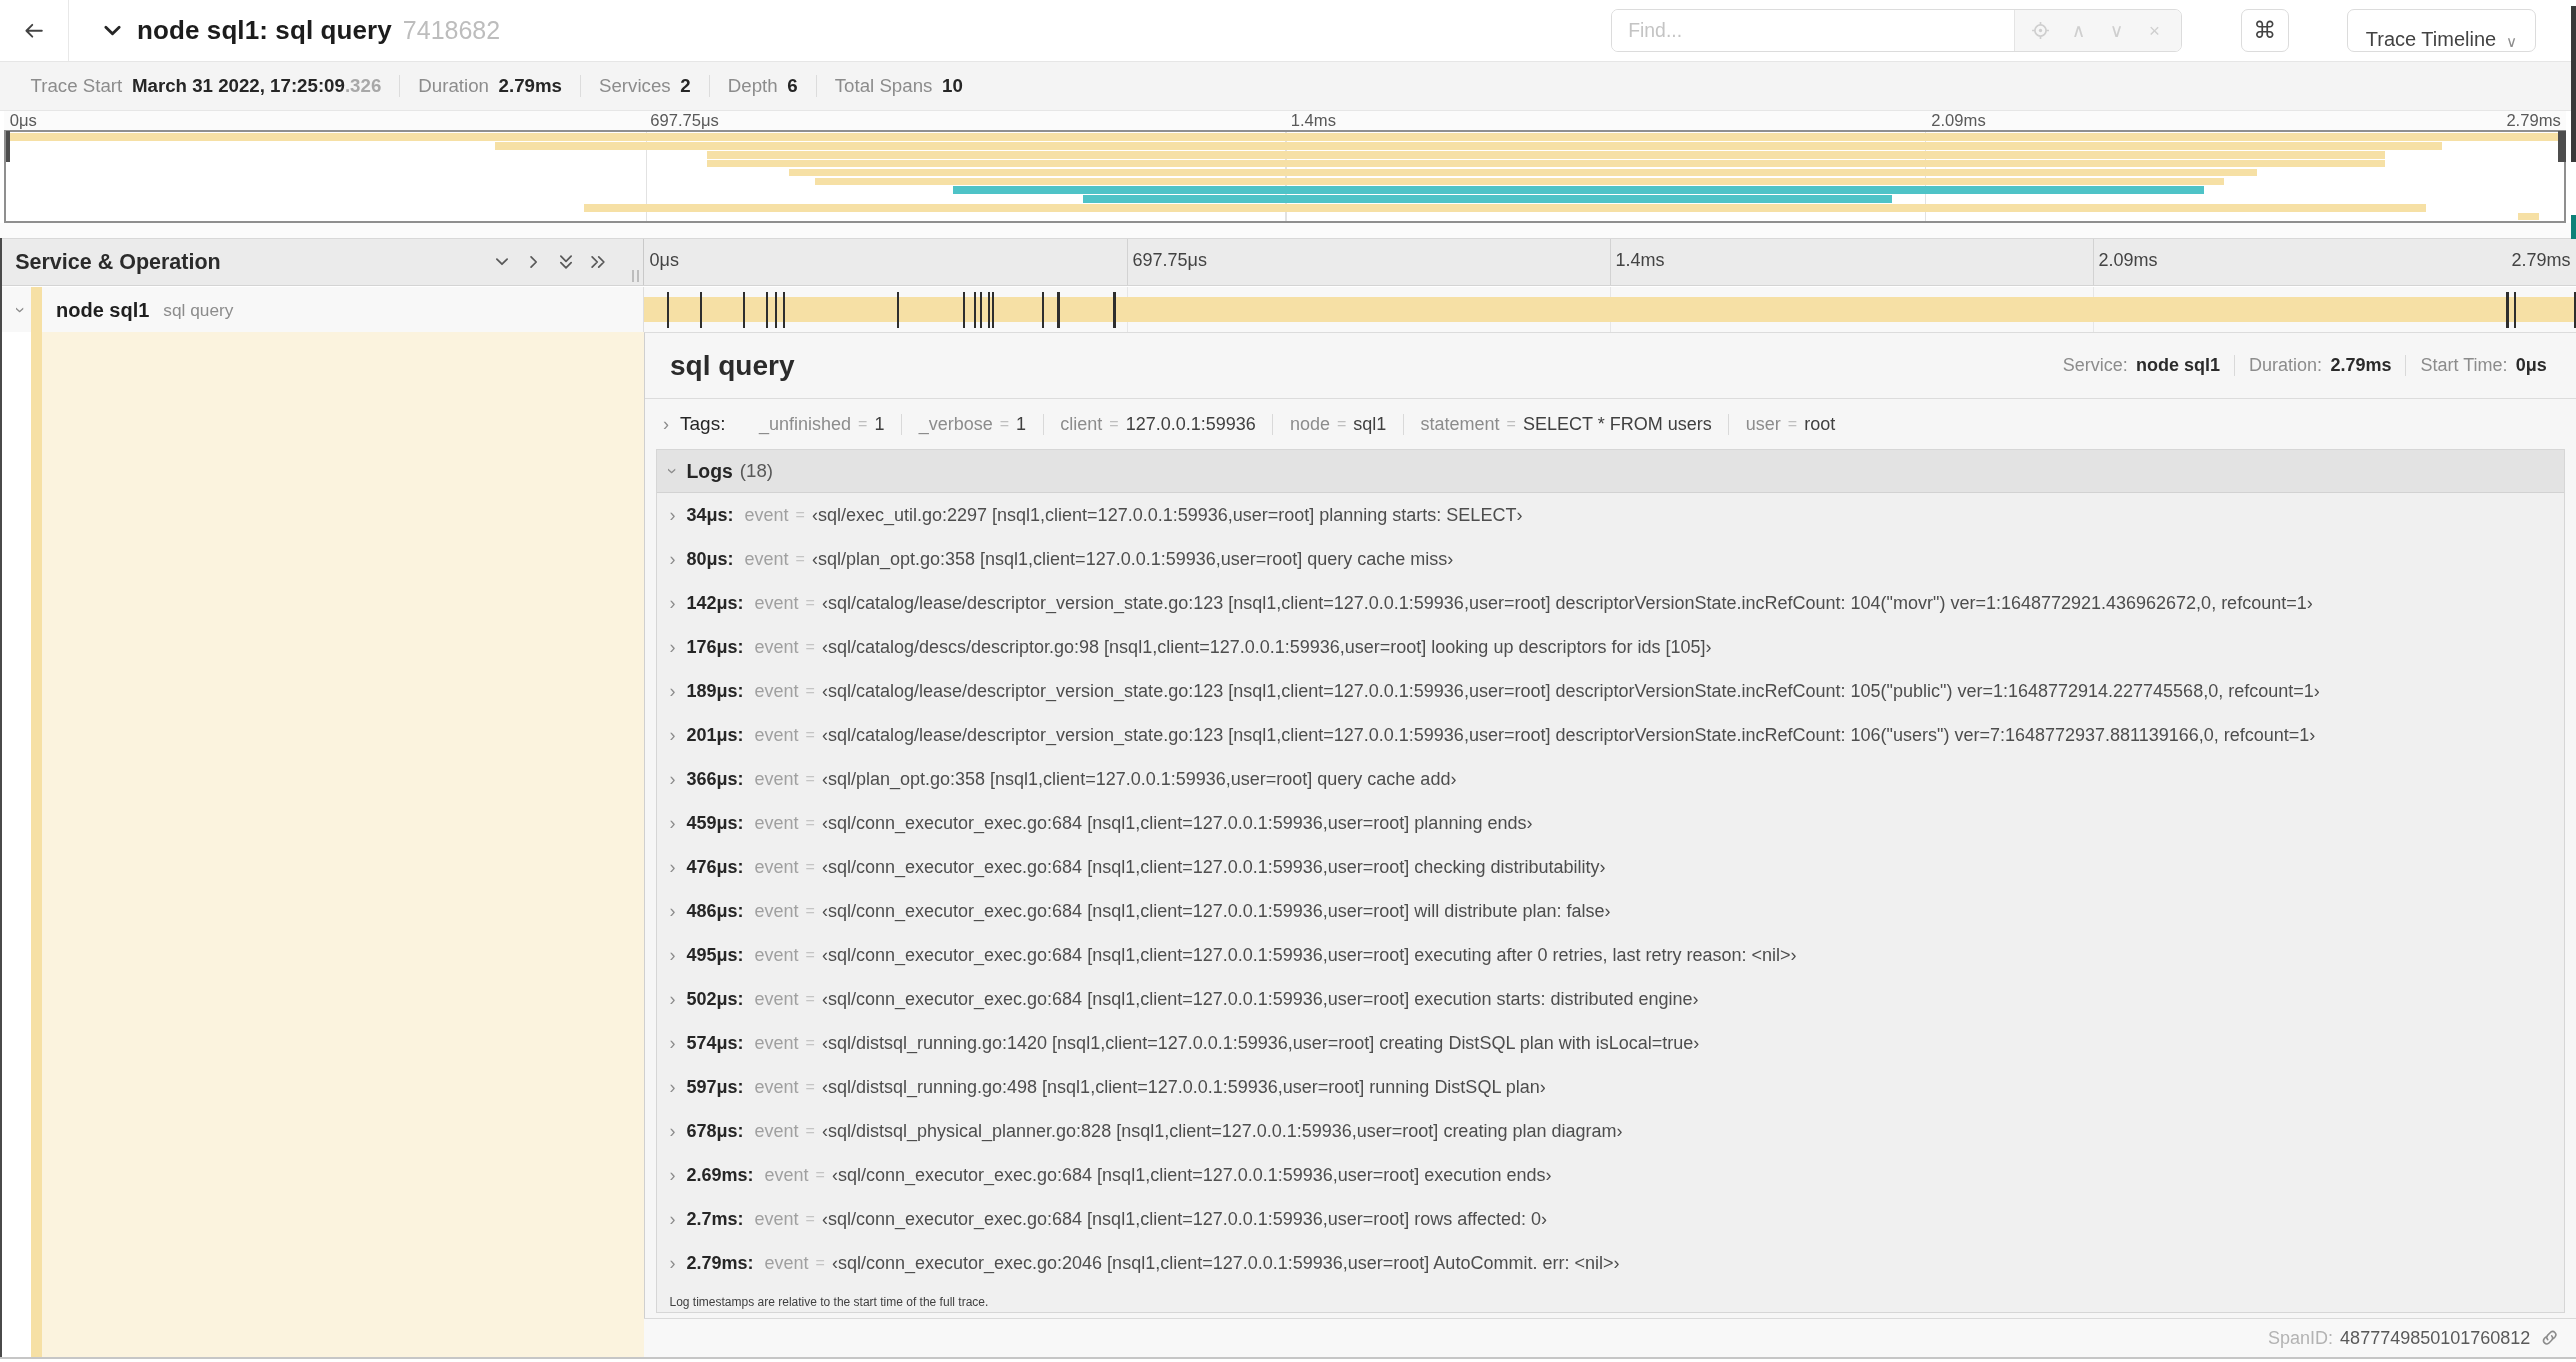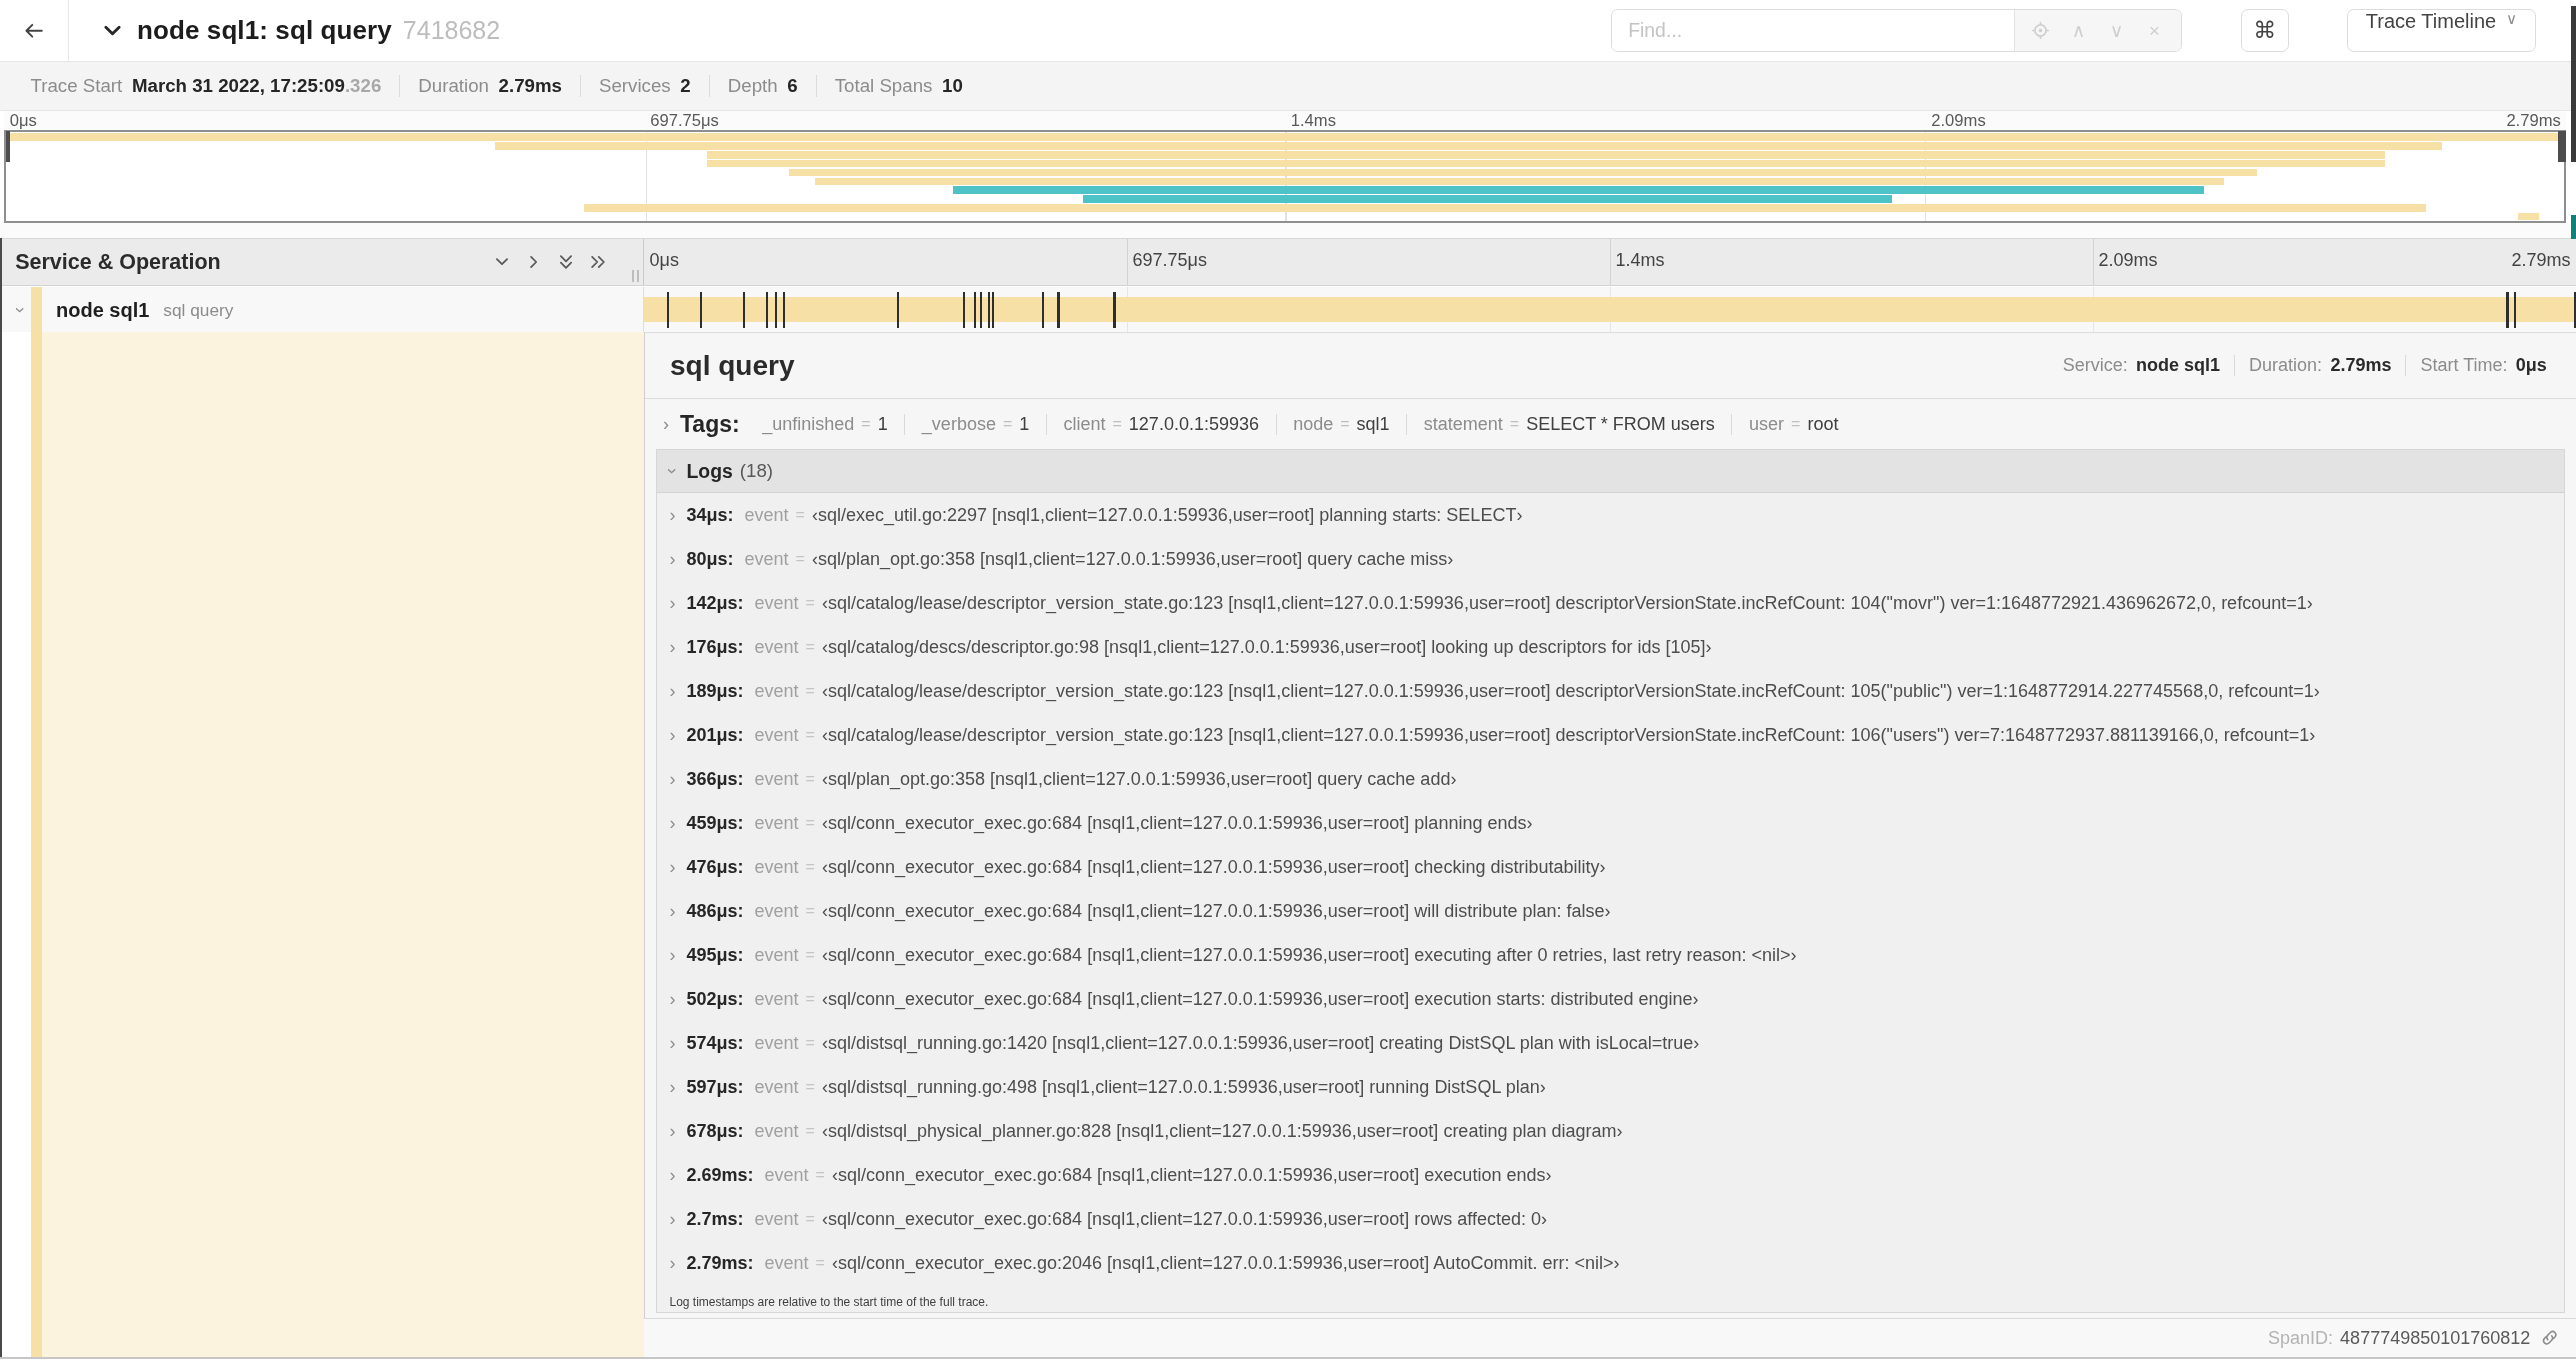--- a/index.html
+++ b/index.html
@@ -13,21 +13,21 @@
   .title-chev { margin-left:30.5px; display:flex; align-items:center; }
   .page-title { font-size:26px; font-weight:bold; color:#1c1c1c; margin-left:12.5px; letter-spacing:0.1px; }
   .trace-id { font-size:25px; font-weight:500; color:#bdbdbd; margin-left:11px; }
   .topbar-right { margin-left:auto; display:flex; align-items:center; margin-right:40px;gap:44px; }
   .find-group { display:flex; align-items:stretch; height:43px; border:1.4px solid #dcdcdc; border-radius:7px; overflow:hidden; background:#fff; }
   .find-input { width:402px; border:none; outline:none; font-size:19.4px; padding:0 16.6px; color:#434343; font-family:inherit; background:#fff; }
   .find-input::placeholder { color:#c4c4c4; }
   .find-btns { display:flex; align-items:center; background:#f6f6f6; border-left:1.4px solid #e4e4e4; padding:0 7px; }
   .find-btns .fbtn { width:38px; height:39px; display:flex; align-items:center; justify-content:center; color:#cfcfcf; font-size:18.7px; background:transparent; border:none; }
   .cmd-btn { margin-left:15.2px; width:48px; height:43px; border:1.4px solid #dcdcdc; border-radius:7px; background:#fff; font-size:23px; color:#434343; display:flex; align-items:center; justify-content:center; cursor:pointer; }
-  .view-btn { margin-left:14px; height:43px; border:1.4px solid #dcdcdc; border-radius:7px; background:#fff; font-size:20px; color:#434343; display:flex; align-items:flex-start; padding:0 18px; cursor:pointer; font-family:inherit; }
+  .view-btn { margin-left:14px; height:43px; border:1.4px solid #dcdcdc; border-radius:7px; background:#fff; font-size:20px; color:#434343; display:flex; align-items:flex-end; padding:0 18px; cursor:pointer; font-family:inherit; }
   .view-btn .vchev { margin-left:9.7px; color:#8c8c8c; font-size:15.2px; }
 
   
   .tracebar { position:absolute; left:0; top:61px; width:100%; height:50px; background:#f4f4f4; border-top:1.4px solid #e6e6e6; border-bottom:1.4px solid #e6e6e6; display:flex; align-items:center; padding-left:12.5px; font-size:18.7px; }
   .ti { display:flex; align-items:center; padding:0 18px; }
   .ti + .ti { border-left:1.4px solid #dcdcdc; }
   .ti .lbl { color:#8c8c8c; margin-right:9.7px; }
   .ti .val { color:#262626; font-weight:bold;text-align:center; }
   .ti .sfx { color:#a8a8a8; font-weight:bold; }
 
@@ -77,21 +77,21 @@
 
   .panel { position:absolute; left:644px; right:0; top:332px; height:986px; background:#f6f6f6; border-top:1.4px solid #dcdcdc; border-left:1.4px solid #cfcfcf; }
   .p-head { display:flex; align-items:center; height:66px; border-bottom:1.4px solid #dcdcdc; padding:0 15.2px 0 25px; }
   .p-title { font-size:28px; font-weight:bold; color:#2b2b2b; }
   .p-meta { margin-left:auto; display:flex; align-items:center; font-size:18px; }
   .meta-item { display:flex; align-items:center; padding:0 14px; }
   .meta-item + .meta-item { border-left:1.4px solid #d9d9d9; }
   .meta-item .lbl { color:#8c8c8c; margin-right:8.3px; }
   .meta-item .val { font-weight:bold; color:#2b2b2b; }
   .tags-row { display:flex; align-items:center; height:50px; font-size:18px; padding-left:18px; }
-  .tags-label { font-size:23px; font-weight:bold; color:#262626; margin:0 6px 0 11px; }
+  .tags-label { font-size:19px; font-weight:normal; color:#262626; margin:0 17px 0 11px; }
   .tag-item { display:flex; align-items:center; padding:0 16.6px; }
   .tag-item + .tag-item { border-left:1.4px solid #d9d9d9; }
   .tag-item .k { color:#8c8c8c; }
   .tag-item .eq { color:#bfbfbf; margin:0 7px; font-size:16px; }
   .tag-item .v { color:#404040; }
 
   .logs-box { margin:0 11px 0 11px; height:864px; border:1.4px solid #d6d6d6; background:#f0f0f0; }
   .logs-head { height:43px; background:#e3e3e3; border-bottom:1.4px solid #d2d2d2; display:flex; align-items:center; padding-left:12.5px; cursor:pointer; }
   .logs-title { font-size:19.4px; font-weight:bold; color:#262626; margin-left:11px; }
   .logs-count { font-size:18.7px; color:#595959; margin-left:7px; }

